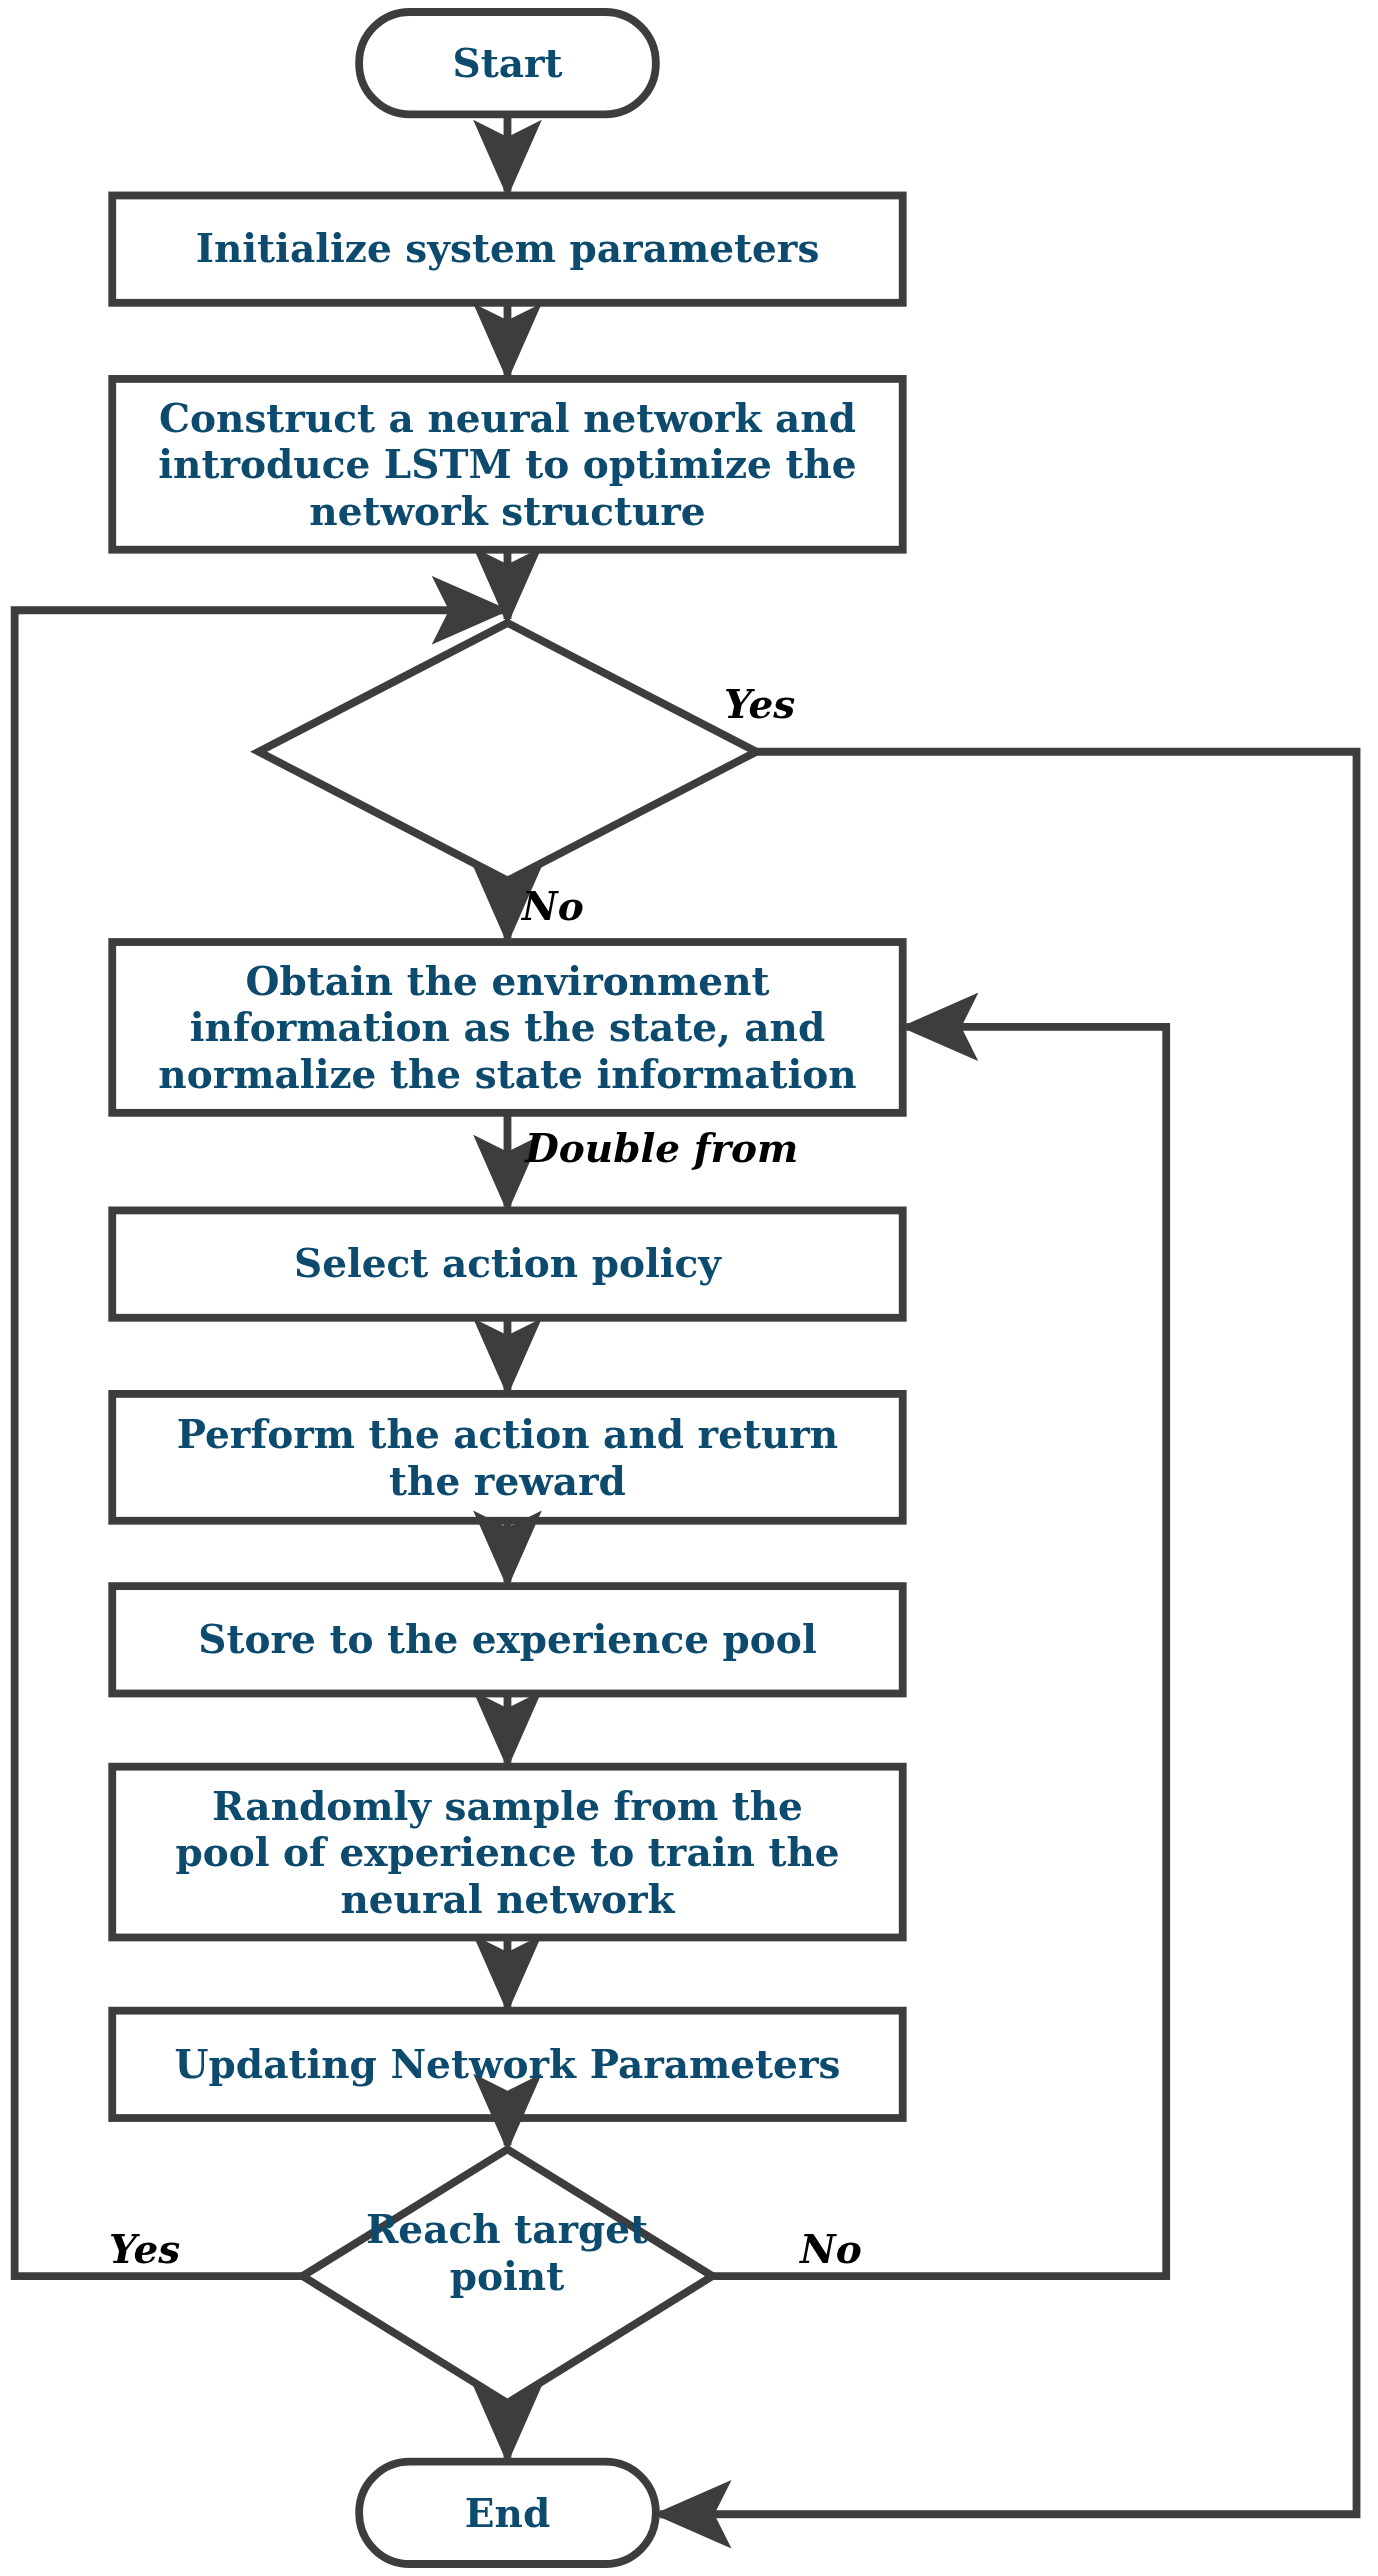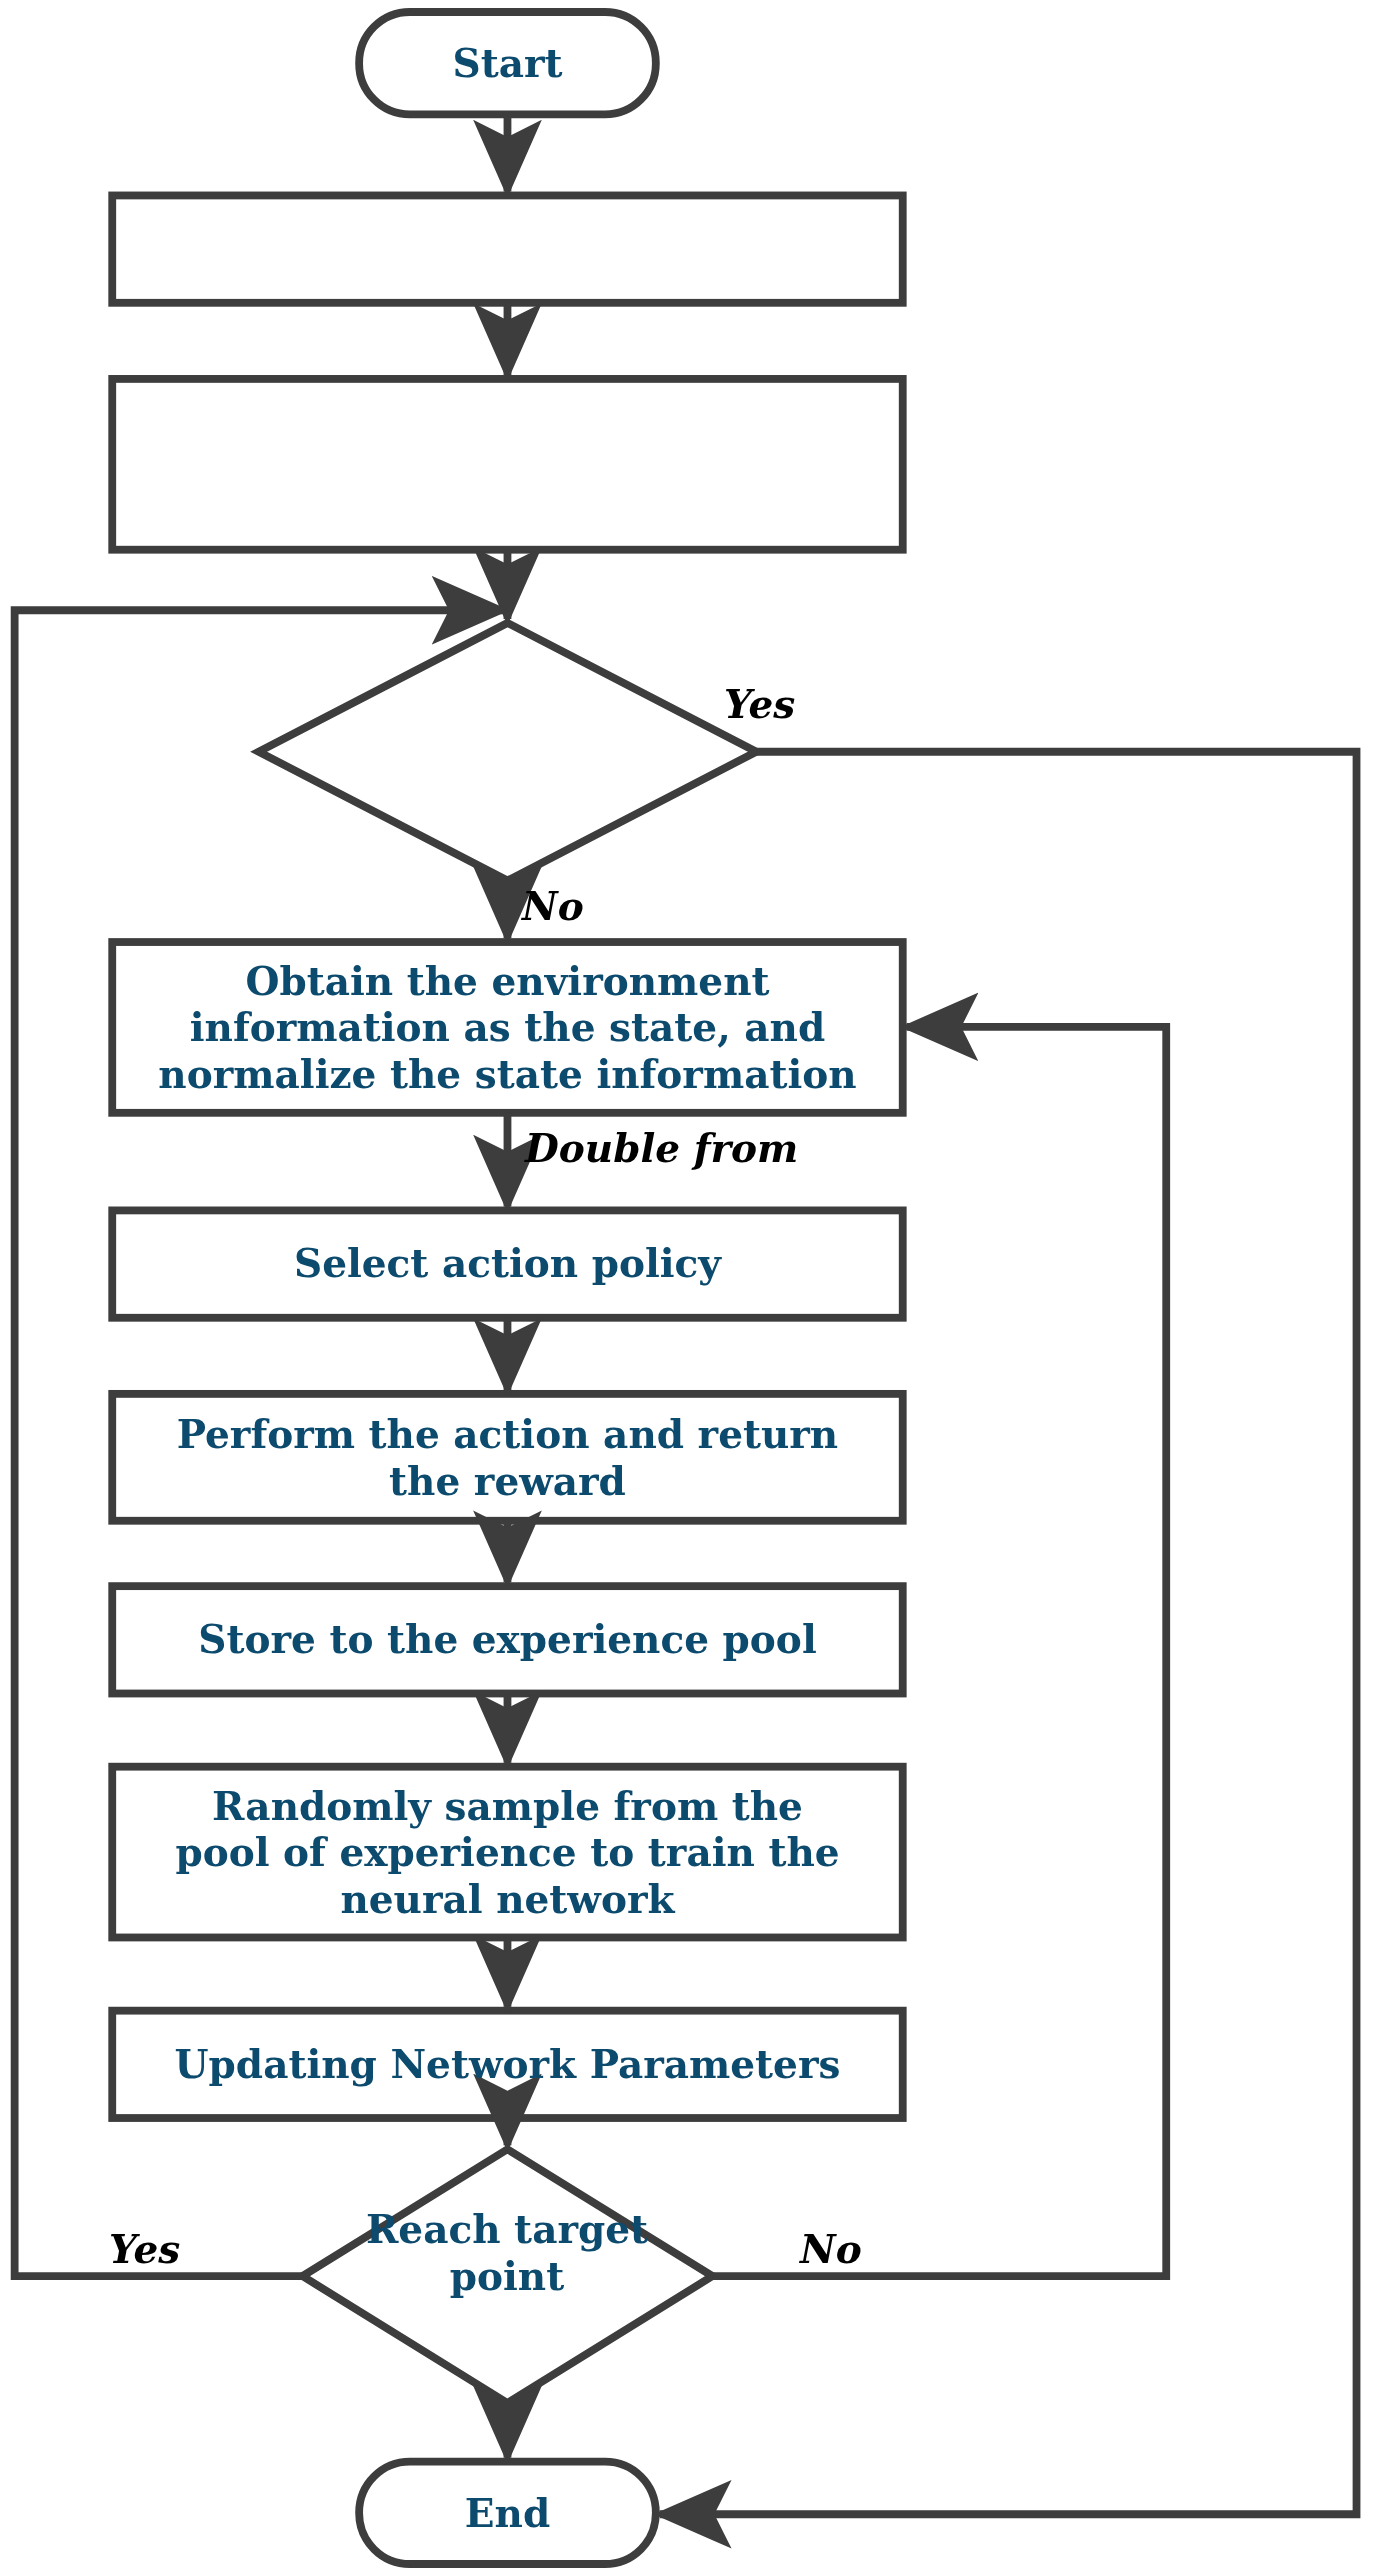--- a/index.html
+++ b/index.html
@@ -91,21 +91,25 @@
 
       <path d="M730,2332 L1195,2332 L1195,1052 L929,1052" marker-end="url(#arrowhead)"></path>
 
       <path d="M310,2332 L15,2332 L15,625 L516,625" marker-end="url(#arrowhead)"></path>
 
     </g>
   </svg>
 
   <div class="node-label term-label" style="left:359px; top:11.7px; width:297px; height:102px;">Start</div>
 
+  <div class="node-label proc-label" style="left:112px; top:195px; width:791px; height:107px;">Initialize system parameters</div>
 
+  <div class="node-label proc-label" style="left:119px; top:379px; width:777px; height:171px;">Construct a neural network and
+introduce LSTM to optimize the
+network structure</div>
 
 
   <div class="node-label proc-label" style="left:119px; top:942px; width:777px; height:171px;">Obtain the environment
 information as the state, and
 normalize the state information</div>
 
   <div class="node-label proc-label" style="left:112px; top:1210px; width:791px; height:107px;">Select action policy</div>
 
   <div class="node-label proc-label" style="left:119px; top:1394px; width:777px; height:127px;">Perform the action and return
 the reward</div>

